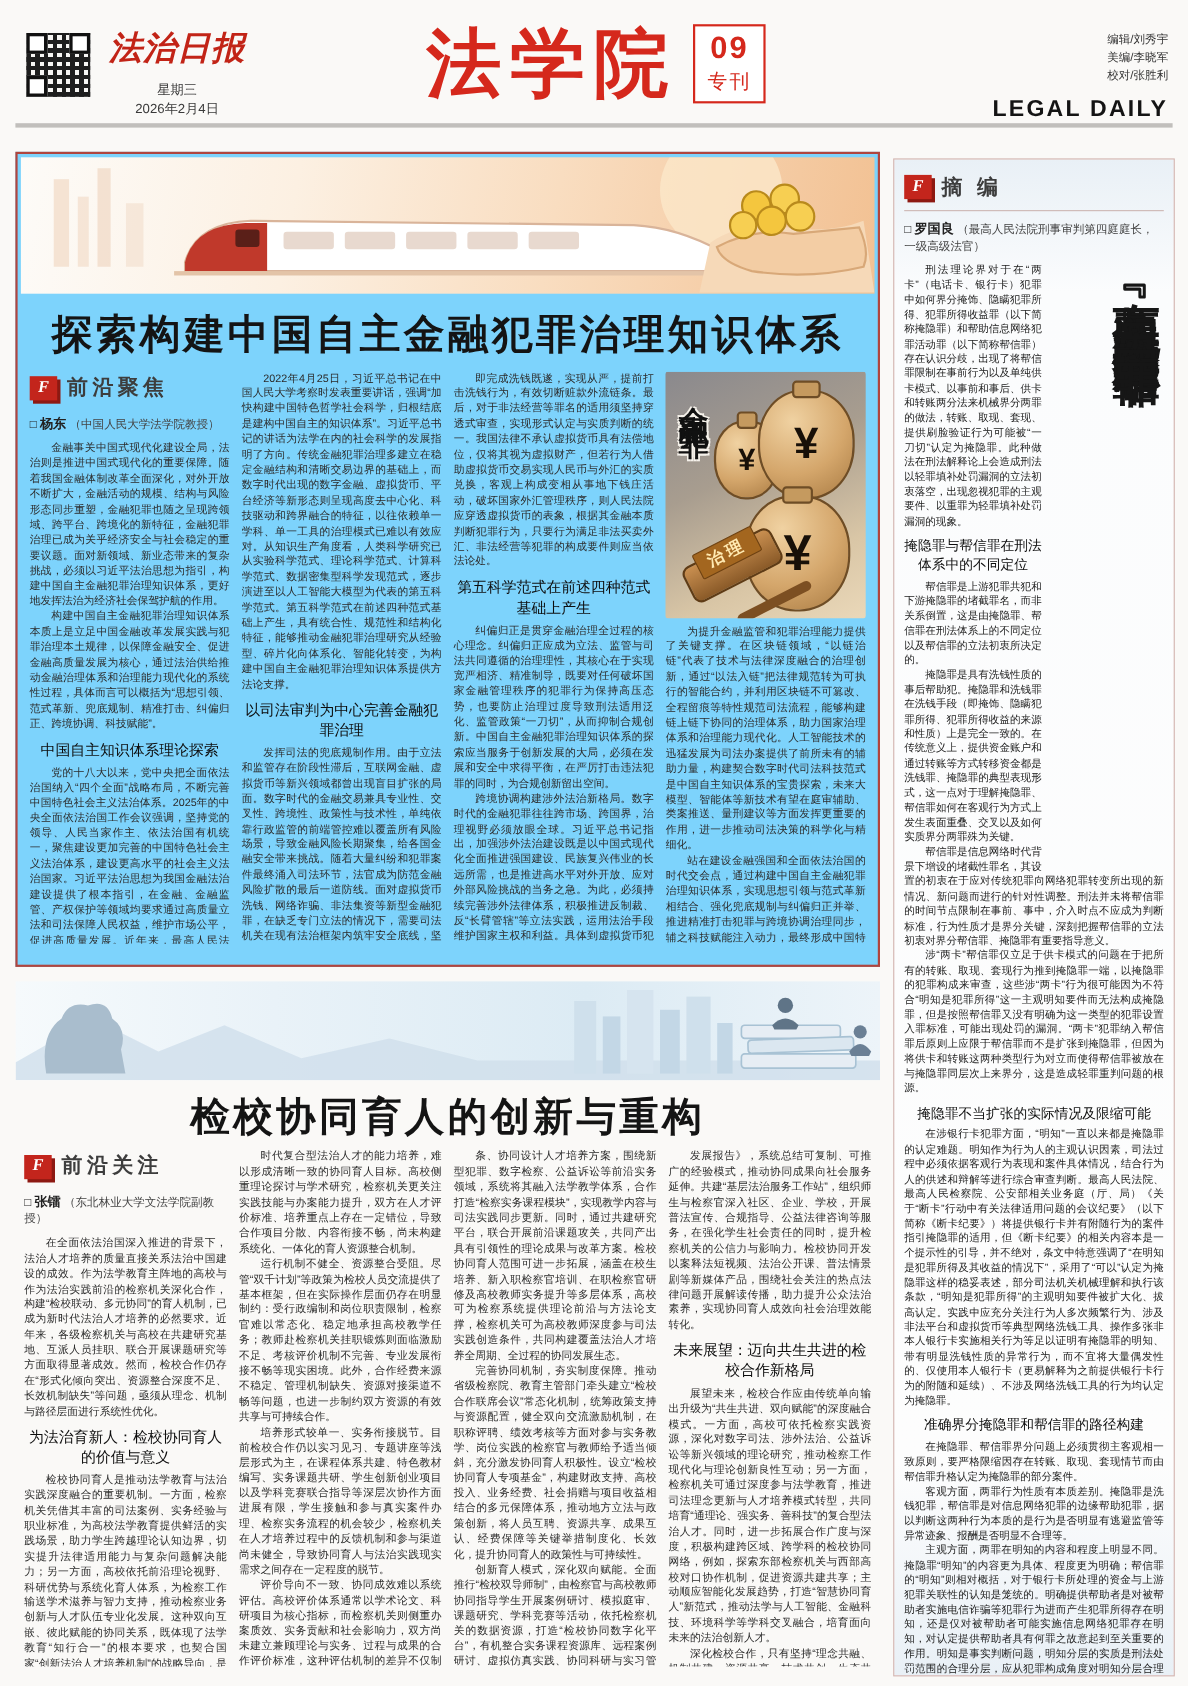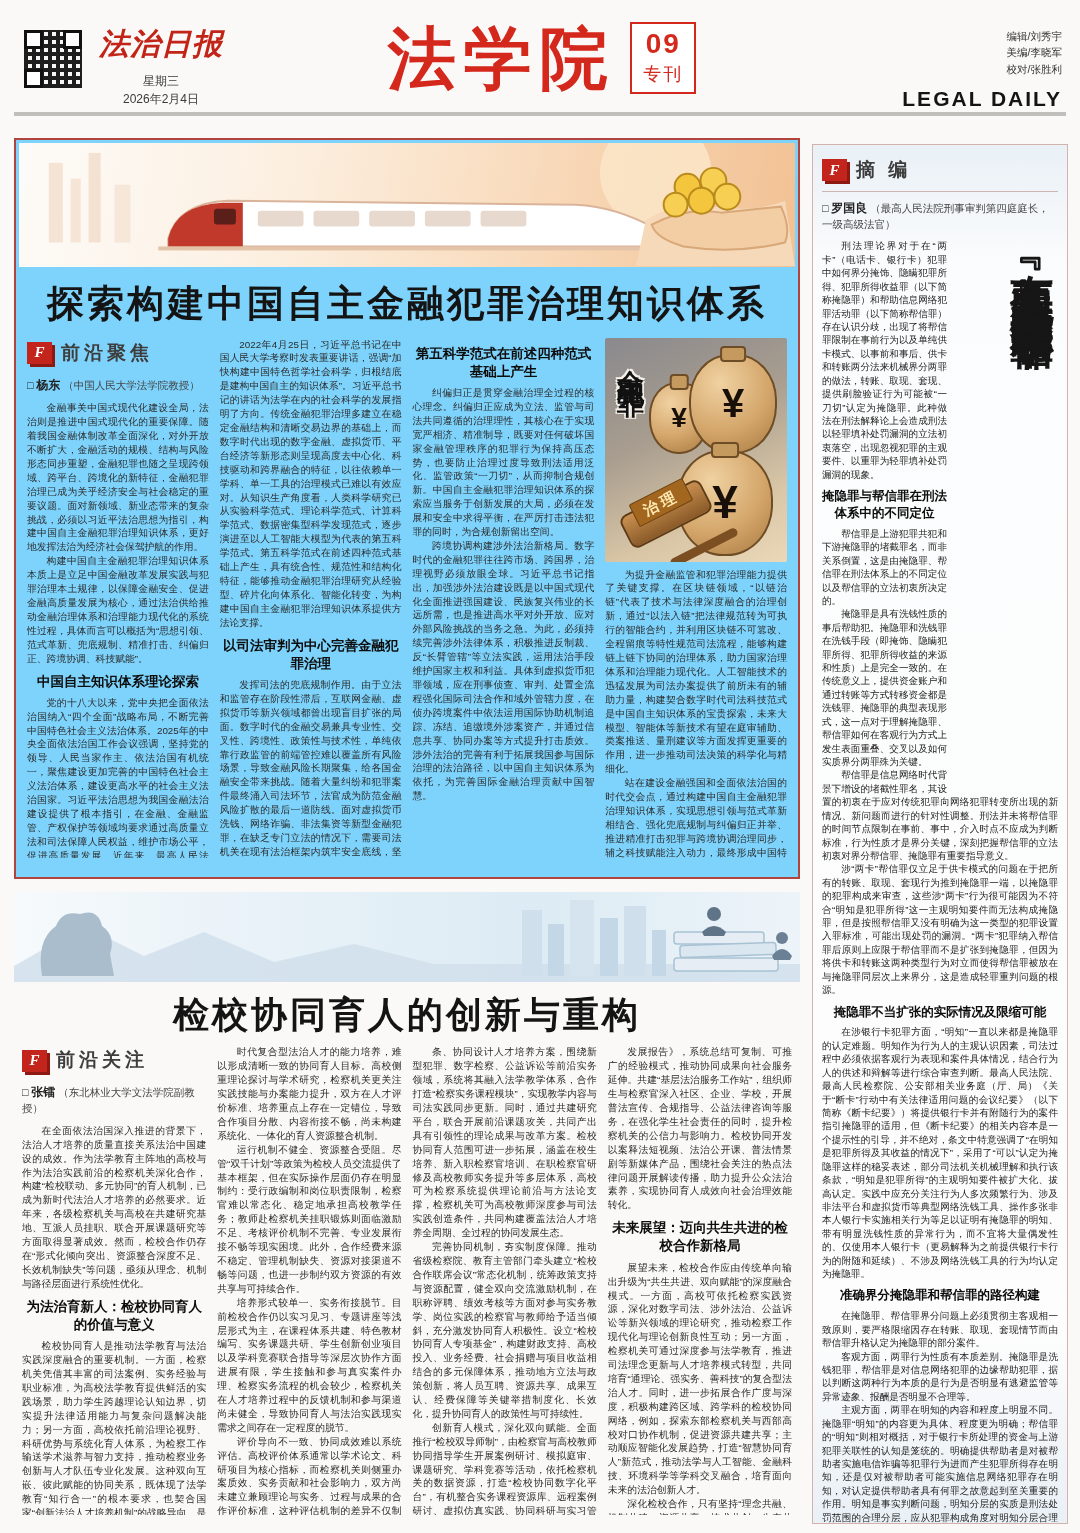--- a/index.html
+++ b/index.html
@@ -34,21 +34,21 @@
   
   .tag-row{display:flex;align-items:center;gap:9px;margin:2px 0 10px;}
   .cube{width:25px;height:22px;background:#c3251c;box-shadow:3px 3px 0 #8d1912;color:#fff;
         font-family:"Liberation Serif",serif;font-style:italic;font-weight:bold;font-size:15px;
         display:flex;align-items:center;justify-content:center;flex:0 0 auto;}
   .tag-label{font-size:19px;font-weight:600;color:#3d3d3d;letter-spacing:4px;white-space:nowrap;}
   .byline{font-size:10.5px;color:#222;margin:2px 0 8px;line-height:1.4;}
   .byline .nm{font-weight:bold;font-size:12px;text-align:center;}
   .byline .af{color:#444;}
   .para{text-indent:2em;text-align:justify;margin:0;}
-  .sub-head{font-weight:bold;font-size:13.5px;color:#0d0d0d;text-align:center;line-height:1.35;
+  .sub-head{font-weight:normal;font-size:13.5px;color:#0d0d0d;text-align:center;line-height:1.35;
             margin:7px 0 5px;text-indent:0;}
 
   
   .top-article{position:absolute;left:14px;top:138px;width:786px;height:741px;
                border:2px solid #b0453e;background:#7dd3fc;padding:3px;box-sizing:border-box;}
   .banner-top{height:124px;position:relative;overflow:hidden;
               background:linear-gradient(100deg,#fdfbf8 0%,#fcf0e2 32%,#f9ddc0 62%,#f2c193 100%);}
   .banner-top svg{position:absolute;inset:0;}
   .headline{text-align:center;font-size:37px;font-weight:900;color:#141414;letter-spacing:3px;
             margin:16px 0 12px;line-height:1.15;}
@@ -177,20 +177,21 @@
       </div>
       <div class="col">
         <div>
             <div class="para">2022年4月25日，习近平总书记在中国人民大学考察时发表重要讲话，强调“加快构建中国特色哲学社会科学，归根结底是建构中国自主的知识体系”。习近平总书记的讲话为法学在内的社会科学的发展指明了方向。传统金融犯罪治理多建立在稳定金融结构和清晰交易边界的基础上，而数字时代出现的数字金融、虚拟货币、平台经济等新形态则呈现高度去中心化、科技驱动和跨界融合的特征，以往依赖单一学科、单一工具的治理模式已难以有效应对。从知识生产角度看，人类科学研究已从实验科学范式、理论科学范式、计算科学范式、数据密集型科学发现范式，逐步演进至以人工智能大模型为代表的第五科学范式。第五科学范式在前述四种范式基础上产生，具有统合性、规范性和结构化特征，能够推动金融犯罪治理研究从经验型、碎片化向体系化、智能化转变，为构建中国自主金融犯罪治理知识体系提供方法论支撑。</div>
             <div class="sub-head">以司法审判为中心完善金融犯罪治理</div>
             <div class="para">发挥司法的兜底规制作用。由于立法和监管存在阶段性滞后，互联网金融、虚拟货币等新兴领域都曾出现盲目扩张的局面。数字时代的金融交易兼具专业性、交叉性、跨境性、政策性与技术性，单纯依靠行政监管的前端管控难以覆盖所有风险场景，导致金融风险长期聚集，给各国金融安全带来挑战。随着大量纠纷和犯罪案件最终涌入司法环节，法官成为防范金融风险扩散的最后一道防线。面对虚拟货币洗钱、网络诈骗、非法集资等新型金融犯罪，在缺乏专门立法的情况下，需要司法机关在现有法治框架内筑牢安全底线，坚持依法打击金融犯罪行为，防止风险外溢危害实体经济和人民群众财产安全。</div>
           </div>
       </div>
       <div class="col">
         <div>
+            <div class="para">即完成洗钱既遂，实现从严，提前打击洗钱行为，有效切断赃款外流链条。最后，对于非法经营等罪名的适用须坚持穿透式审查，实现形式认定与实质判断的统一。我国法律不承认虚拟货币具有法偿地位，仅将其视为虚拟财产，但若行为人借助虚拟货币交易实现人民币与外汇的实质兑换，客观上构成变相从事地下钱庄活动，破坏国家外汇管理秩序，则人民法院应穿透虚拟货币的表象，根据其金融本质判断犯罪行为，只要行为满足非法买卖外汇、非法经营等犯罪的构成要件则应当依法论处。</div>
             <div class="sub-head">第五科学范式在前述四种范式基础上产生</div>
             <div class="para">纠偏归正是贯穿金融治理全过程的核心理念。纠偏归正应成为立法、监管与司法共同遵循的治理理性，其核心在于实现宽严相济、精准制导，既要对任何破坏国家金融管理秩序的犯罪行为保持高压态势，也要防止治理过度导致刑法适用泛化、监管政策“一刀切”，从而抑制合规创新。中国自主金融犯罪治理知识体系的探索应当服务于创新发展的大局，必须在发展和安全中求得平衡，在严厉打击违法犯罪的同时，为合规创新留出空间。</div>
             <div class="para">跨境协调构建涉外法治新格局。数字时代的金融犯罪往往跨市场、跨国界，治理视野必须放眼全球。习近平总书记指出，加强涉外法治建设既是以中国式现代化全面推进强国建设、民族复兴伟业的长远所需，也是推进高水平对外开放、应对外部风险挑战的当务之急。为此，必须持续完善涉外法律体系，积极推进反制裁、反“长臂管辖”等立法实践，运用法治手段维护国家主权和利益。具体到虚拟货币犯罪领域，应在刑事侦查、审判、处置全流程强化国际司法合作和域外管辖力度，在侦办跨境案件中依法运用国际协助机制追踪、冻结、追缴境外涉案资产，并通过信息共享、协同办案等方式提升打击质效。涉外法治的完善有利于拓展我国参与国际治理的法治路径，以中国自主知识体系为依托，为完善国际金融治理贡献中国智慧。</div>
           </div>
       </div>
       <div class="col">
         <div class="fin-illo">
           <div class="fin-title">金融犯罪</div>
           <div class="bag b2">
               <span class="yen">¥</span>

